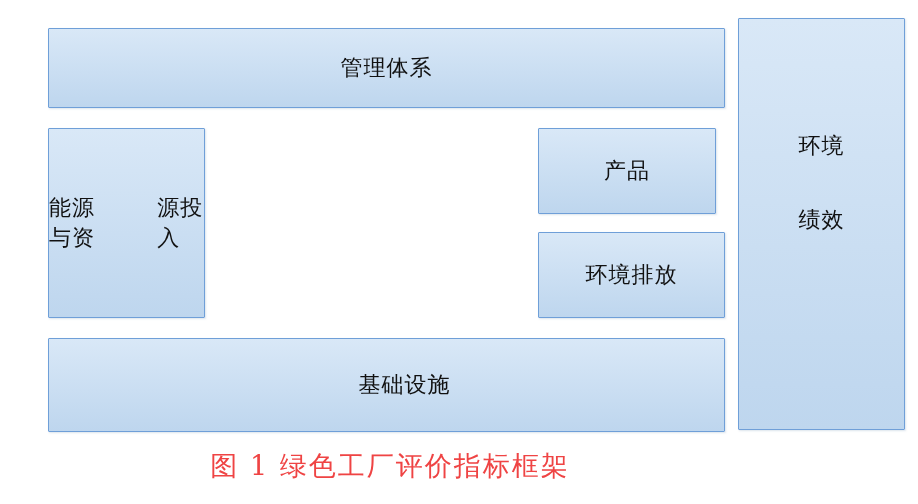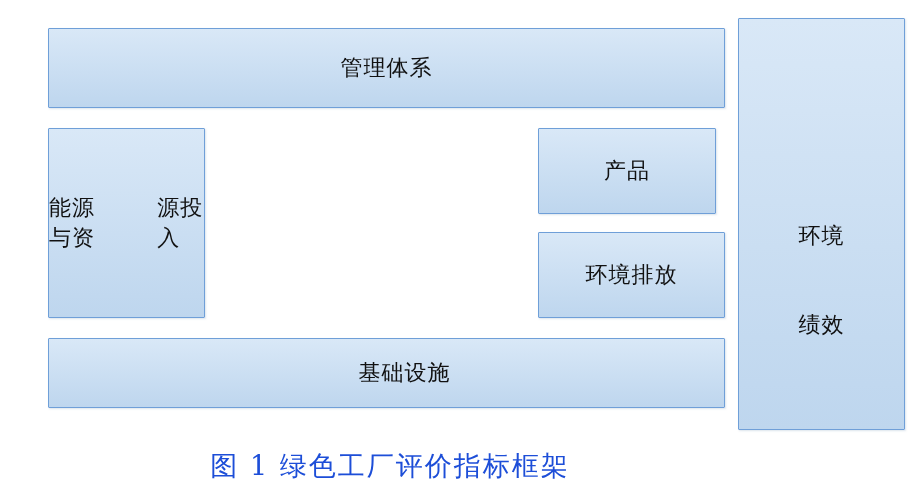--- a/index.html
+++ b/index.html
@@ -28,24 +28,24 @@
     font-size: 22px;
     letter-spacing: 1px;
     box-shadow: 1px 1px 2px rgba(120,150,185,0.25);
     border-radius: 1px;
   }
   .box-management     { left: 48px;  top: 28px;  width: 677px; height: 80px; }
   .box-input          { left: 48px;  top: 128px; width: 157px; height: 190px;
                         flex-direction: row; gap: 46px; }
   .box-product        { left: 538px; top: 128px; width: 178px; height: 86px; }
   .box-emission       { left: 538px; top: 232px; width: 187px; height: 86px; }
-  .box-infrastructure { left: 48px;  top: 338px; width: 677px; height: 70px; padding-left: 36px; }
+  .box-infrastructure { left: 48px;  top: 338px; width: 677px; height: 94px; padding-left: 36px; }
   .box-performance    { left: 738px; top: 18px;  width: 167px; height: 412px;
-                        flex-direction: column; justify-content: center;
-                        padding-top: 112px; gap: 59px; }
+                        flex-direction: column; justify-content: flex-start;
+                        padding-top: 112px; gap: 44px; }
   .arrow-wrap {
     position: absolute;
     left: 210px; top: 140px;
     width: 330px; height: 170px;
   }
   .arrow-wrap svg { display: block; width: 100%; height: 100%; overflow: visible; }
   .arrow-wrap polygon {
     fill: url(#arrowGrad);
     stroke: var(--box-border);
     stroke-width: 2;
@@ -62,21 +62,21 @@
     font-size: 22px;
     letter-spacing: 1px;
   }
   .caption {
     position: absolute;
     left: 0; top: 448px;
     width: 780px;
     text-align: center;
     font-size: 27px;
     letter-spacing: 2px;
-    color: #1d4ed8;
+    color: #ef4444;
   }
 </style>
 </head>
 <body>
 
 <div class="stage">
 
   <div class="box box-management">
     <span>管理体系</span>
   </div>

